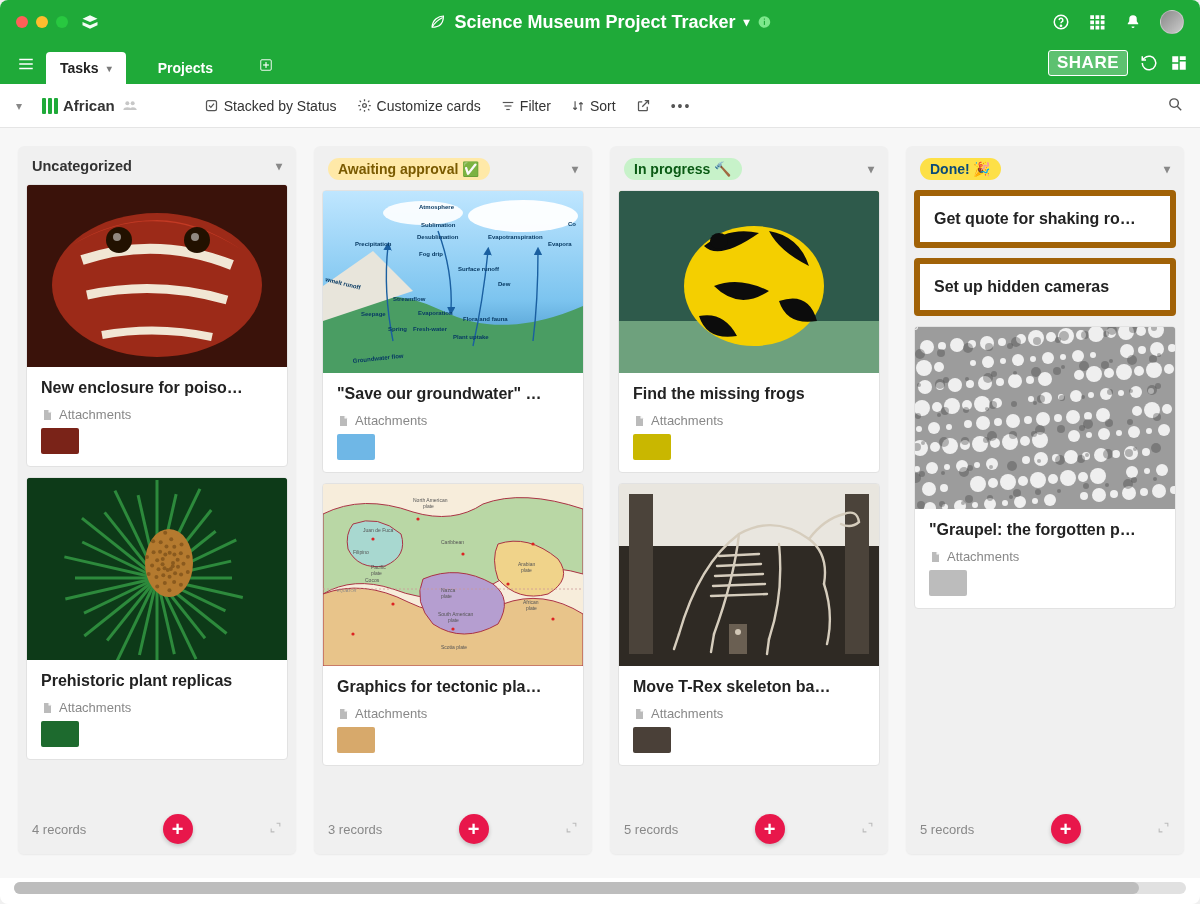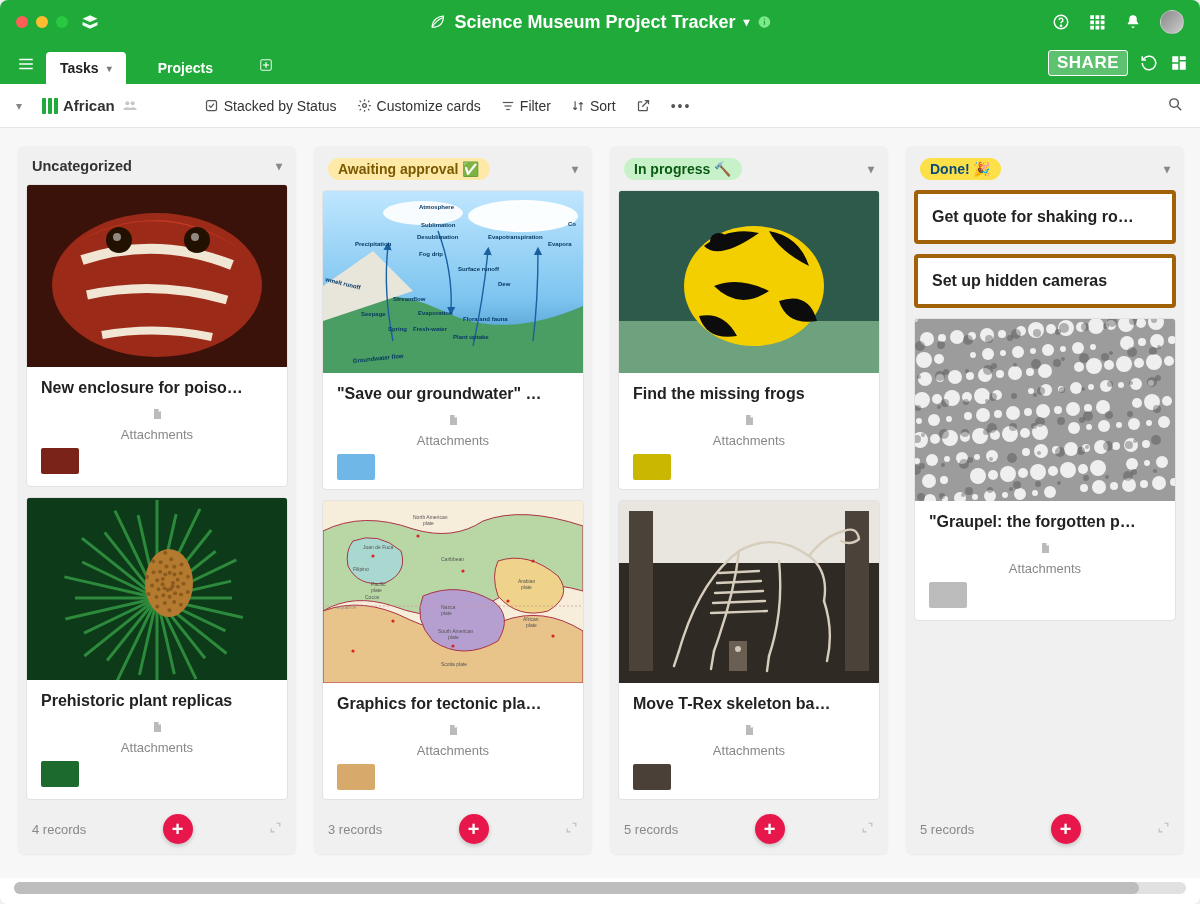--- a/index.html
+++ b/index.html
@@ -43,24 +43,24 @@
   .pill{ padding:3px 10px; border-radius:12px; font-weight:700; font-size:14px; display:inline-flex; align-items:center; gap:4px;}
   .col-body{ flex:1; overflow-y:auto; padding:0 8px 6px 8px; display:flex; flex-direction:column; gap:10px;}
   .col-footer{ display:flex; align-items:center; padding:8px 14px 10px 14px; font-size:13px; color:#888;}
   .add-fab{ width:30px; height:30px; border-radius:50%; background:#e8174b; color:#fff; display:flex; align-items:center; justify-content:center; font-size:20px; font-weight:600; margin:0 auto; cursor:pointer; box-shadow:0 2px 4px rgba(0,0,0,0.2);}
   .expand-icon{ color:#bbb; font-size:12px; cursor:pointer;}
   
   .card{ background:#fff; border:1px solid #e2e2e2; border-radius:4px; overflow:hidden; cursor:pointer;}
   .card-img{ width:100%; height:182px; background:#ddd; display:block;}
   .card-content{ padding:12px 14px; }
   .card-title{ font-size:16px; font-weight:600; color:#222; white-space:nowrap; overflow:hidden; text-overflow:ellipsis;}
-  .card-attach{ display:flex; align-items:center; gap:6px; margin-top:10px; font-size:13px; color:#888;flex-direction:column;}
+  .card-attach{ display:flex; align-items:center; gap:6px; margin-top:10px; font-size:13px; color:#888;}
   .doc-icon{ color:#bbb; }
   .thumb{ width:38px; height:26px; border-radius:2px; margin-top:6px; background:#888;}
-  .simple-card{ background:#fff; border:4px solid #a16207; border-radius:4px; padding:14px 14px; font-size:16px; font-weight:600; color:#222; white-space:nowrap; overflow:hidden; text-overflow:ellipsis; cursor:pointer;}
+  .simple-card{ background:#fff; border:6px solid #a16207; border-radius:4px; padding:14px 14px; font-size:16px; font-weight:600; color:#222; white-space:nowrap; overflow:hidden; text-overflow:ellipsis; cursor:pointer;}
   
   .cover-frog-red{ background:radial-gradient(circle at 30% 30%, #c03020, #5a1008); }
   .cover-water{ background:linear-gradient(180deg,#aee0ff,#5fb0e5 60%,#2879b6); }
   .cover-frog-yb{ background:repeating-linear-gradient(60deg,#f7d200 0 22px,#111 22px 44px), linear-gradient(180deg,#3a7464,#2a5148); background-blend-mode:multiply,normal;}
   .cover-plant{ background:radial-gradient(circle at 55% 40%, #c07b2a 0 18%, transparent 20%), linear-gradient(160deg,#0b3d18,#1d6a2e,#3a8f45);}
   .cover-tectonic{ background:
      linear-gradient(#f5e4c8,#f5e4c8);
   }
   .cover-trex{ background:linear-gradient(180deg,#e8e5df 0 35%,#3a332c 35% 100%);}
   .cover-graupel{ background:radial-gradient(circle at 30% 40%,#fff,#c9c9c9 60%,#999);}

